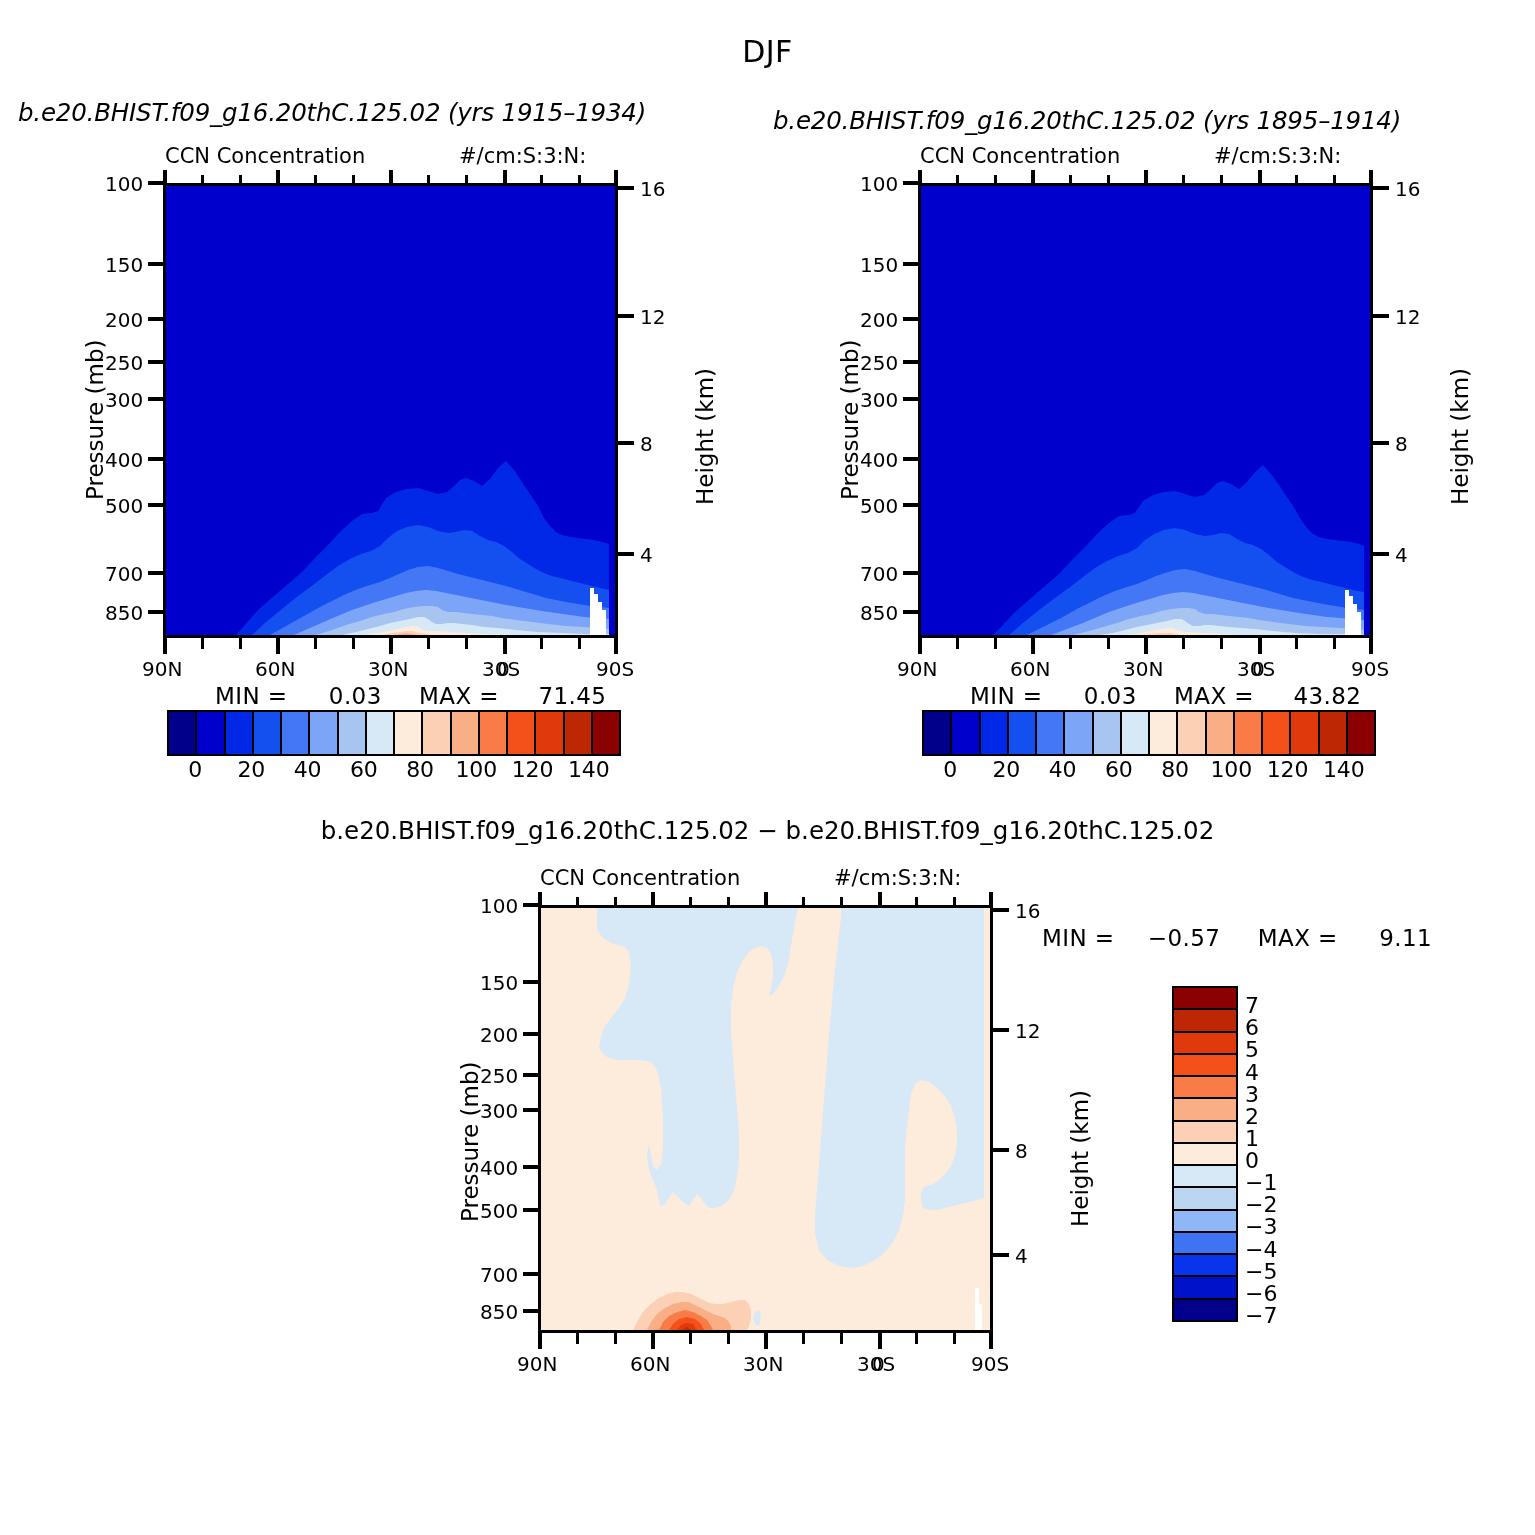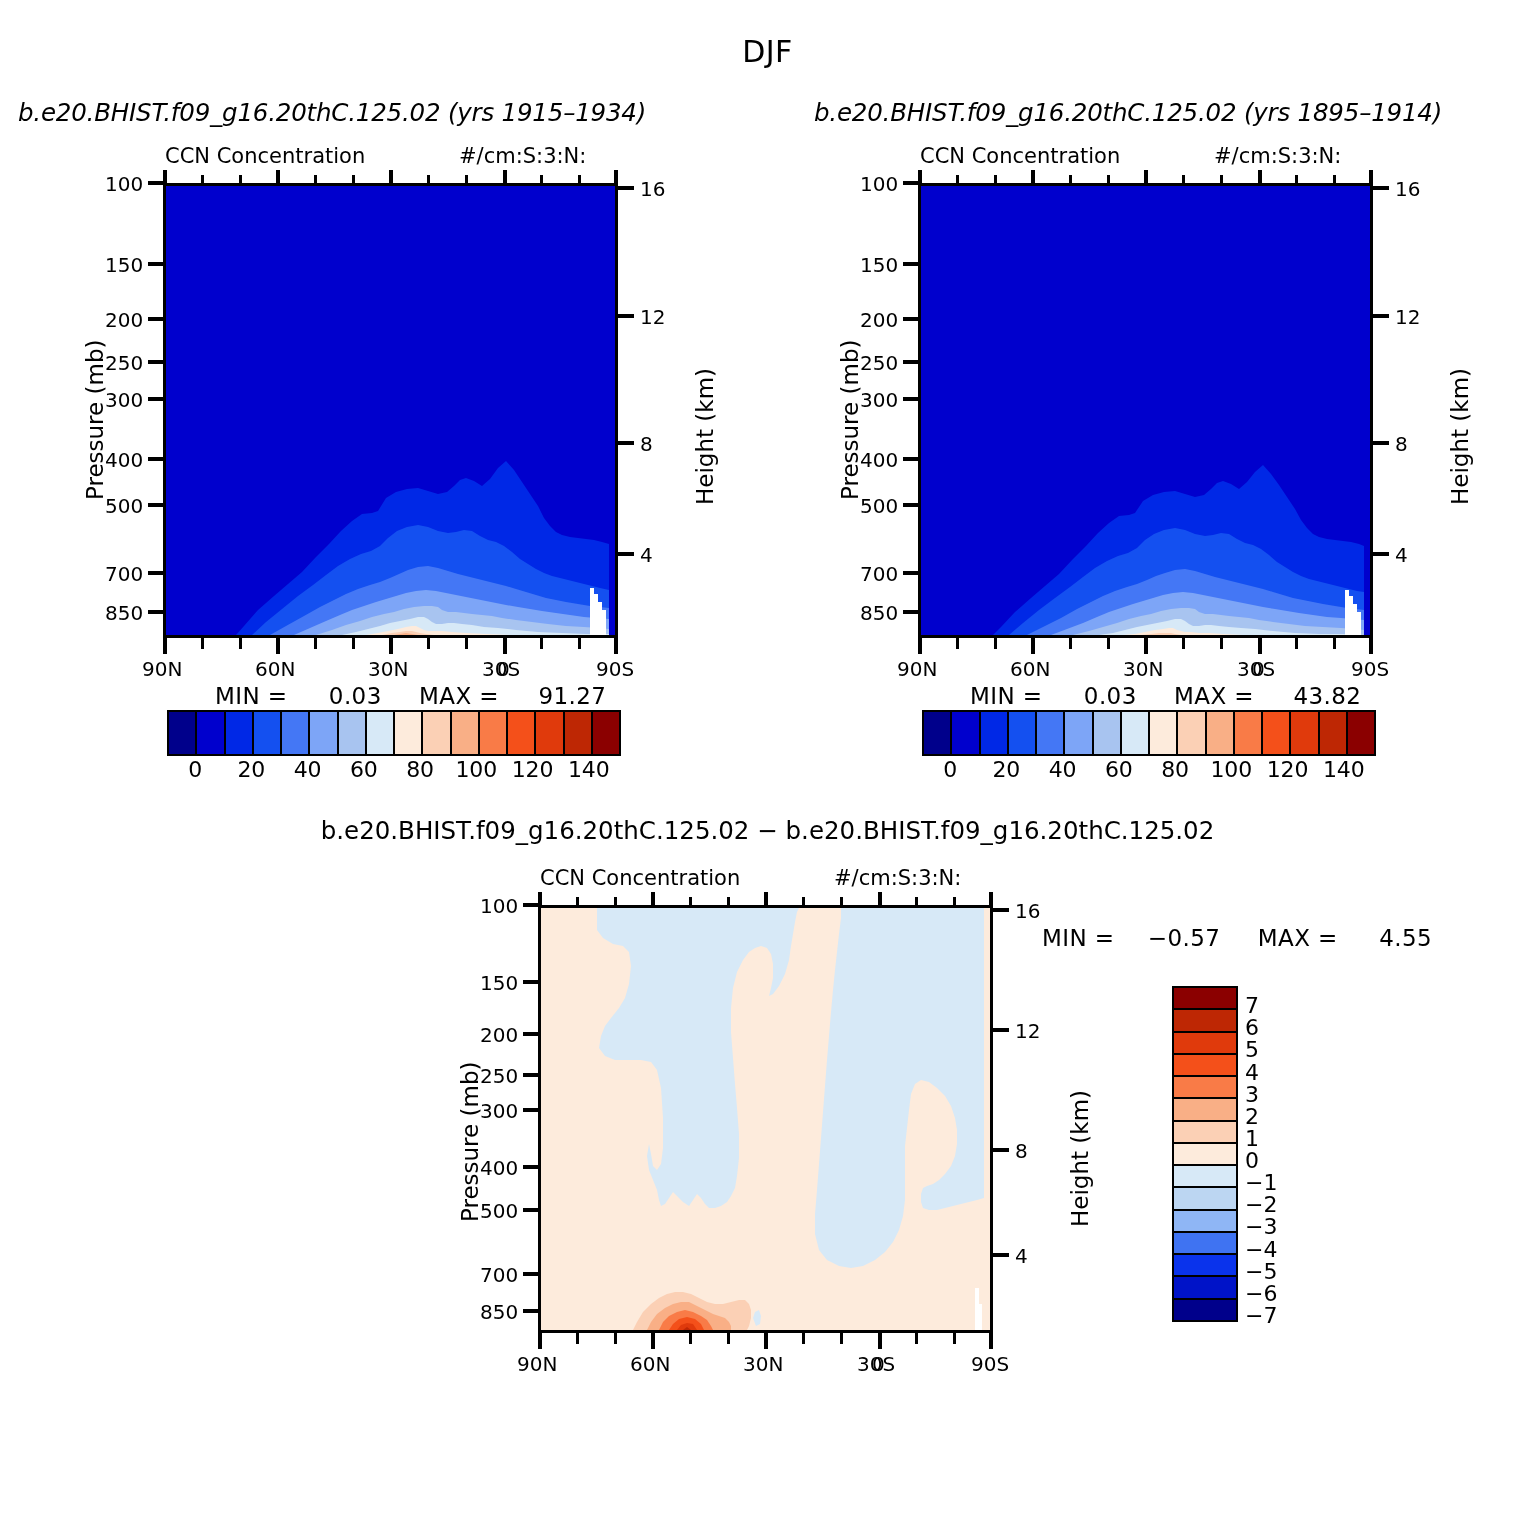--- a/index.html
+++ b/index.html
@@ -38,21 +38,21 @@
   .vcbar .cell{width:100%;border-bottom:2.5px solid #000;}
   .vcbar .cell:last-child{border-bottom:none;}
 </style>
 </head>
 <body>
 
 <div class="abs ctr" id="main-title">DJF</div>
 
 <div class="abs" id="case-titles">
   <span class="abs" style="left:18px;top:0;">b.e20.BHIST.f09_g16.20thC.125.02 (yrs 1915–1934)</span>
-  <span class="abs" style="left:773px;top:0;margin-left:41px;">b.e20.BHIST.f09_g16.20thC.125.02 (yrs 1895–1914)</span>
+  <span class="abs" style="left:773px;top:8px;">b.e20.BHIST.f09_g16.20thC.125.02 (yrs 1895–1914)</span>
 </div>
 
 <div class="abs">
 
   <div class="abs plot-head" style="left:165px;top:144px;">CCN Concentration</div>
   <div class="abs plot-head" style="left:459px;top:144px;">#/cm:S:3:N:</div>
 
   <div class="abs axis-name rot-left" style="left:82px;top:500px;">Pressure (mb)</div>
   <div class="abs axis-name rot-left" style="left:692px;top:505px;">Height (km)</div>
 
@@ -155,21 +155,21 @@
   </div>
   <div class="abs axis-num" style="left:482px;top:657px;">30S</div>
 
   <div class="abs minmax" style="left:215px;top:683px;">
     <span>MIN =</span>
     <span style="display:inline-block;width:26px;"></span>
     <span>0.03</span>
     <span style="display:inline-block;width:22px;"></span>
     <span>MAX =</span>
     <span style="display:inline-block;width:24px;"></span>
-    <span>91.27</span>
+    <span>71.45</span>
   </div>
 
   <div class="abs cbar" id="cbar-left" style="left:167px;top:710px;width:450px;height:42px;">
       <div class="cell" style="background: rgb(0, 0, 139); flex: 1 1 0px;"></div>
       <div class="cell" style="background: rgb(0, 0, 205); flex: 1 1 0px;"></div>
       <div class="cell" style="background: rgb(0, 40, 230); flex: 1 1 0px;"></div>
       <div class="cell" style="background: rgb(20, 80, 240); flex: 1 1 0px;"></div>
       <div class="cell" style="background: rgb(68, 119, 245); flex: 1 1 0px;"></div>
       <div class="cell" style="background: rgb(125, 165, 247); flex: 1 1 0px;"></div>
       <div class="cell" style="background: rgb(168, 196, 240); flex: 1 1 0px;"></div>
@@ -429,21 +429,21 @@
     <div class="abs axis-num" style="left:971px;top:1352px;">90S</div>
   </div>
 
   <div class="abs minmax" style="left:1042px;top:925px;">
     <span>MIN =</span>
     <span style="display:inline-block;width:18px;"></span>
     <span>−0.57</span>
     <span style="display:inline-block;width:22px;"></span>
     <span>MAX =</span>
     <span style="display:inline-block;width:26px;"></span>
-    <span>4.55</span>
+    <span>9.11</span>
   </div>
 
   <div class="abs vcbar" id="cbar-diff" style="left:1172px;top:986px;width:62px;height:332px;">
       <div class="cell" style="background: rgb(139, 0, 0); flex: 1 1 0px;"></div>
       <div class="cell" style="background: rgb(190, 39, 4); flex: 1 1 0px;"></div>
       <div class="cell" style="background: rgb(224, 58, 12); flex: 1 1 0px;"></div>
       <div class="cell" style="background: rgb(244, 80, 26); flex: 1 1 0px;"></div>
       <div class="cell" style="background: rgb(249, 123, 71); flex: 1 1 0px;"></div>
       <div class="cell" style="background: rgb(249, 175, 134); flex: 1 1 0px;"></div>
       <div class="cell" style="background: rgb(251, 208, 181); flex: 1 1 0px;"></div>

